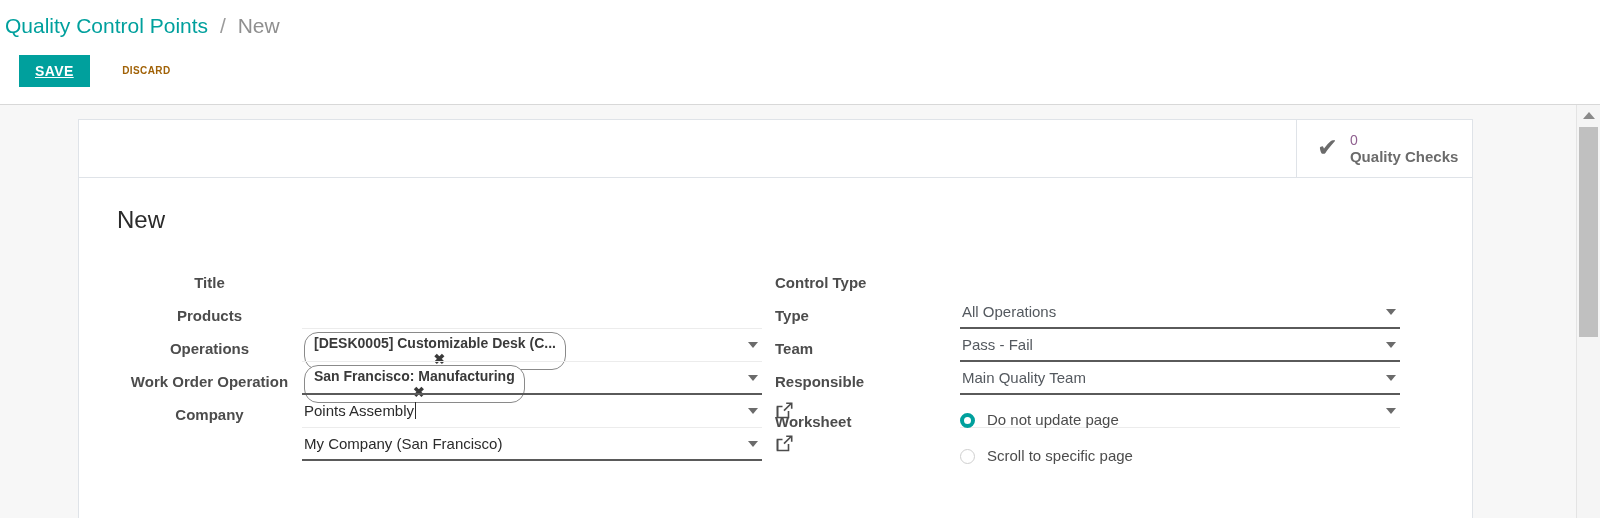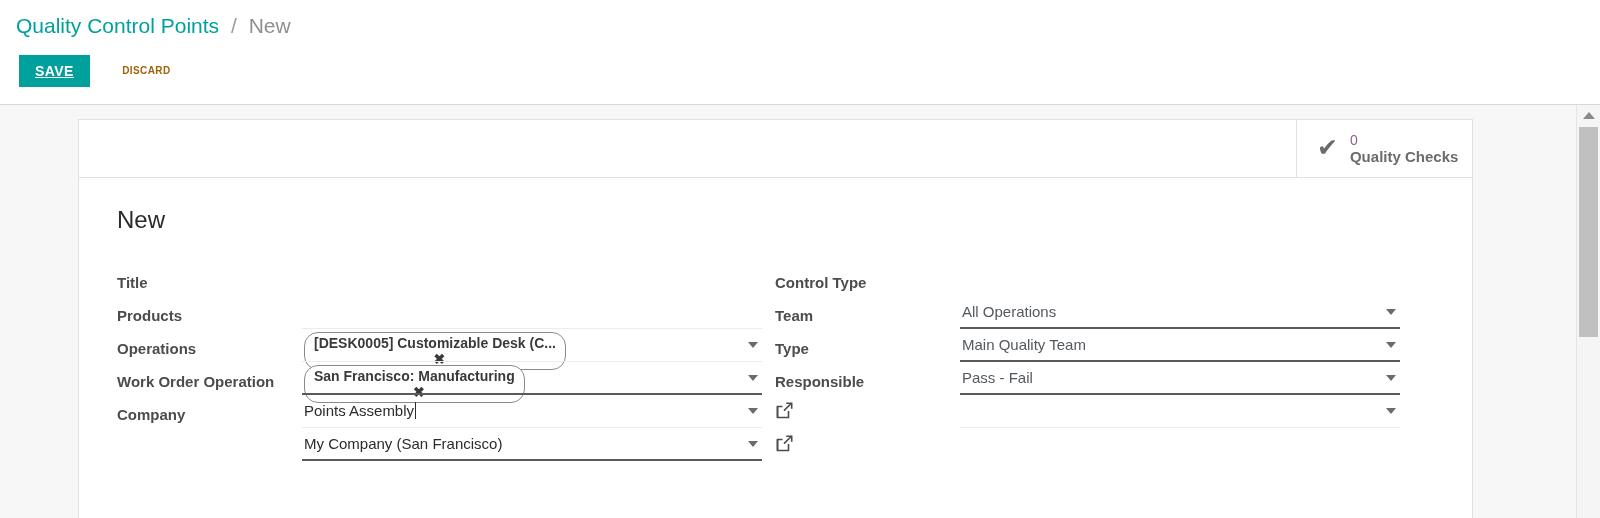--- a/index.html
+++ b/index.html
@@ -13,21 +13,21 @@
   }
 
   
   .control-panel {
     position: absolute; left: 0; top: 0;
     width: 1600px; height: 105px;
     background: #ffffff;
     border-bottom: 1px solid #d8d8d8;
   }
   .breadcrumb {
-    position: absolute; left: 16px; top: 11px;
+    position: absolute; left: 5px; top: 11px;
     font-size: 21px; line-height: 30px;
     white-space: nowrap;
   }
   .bc-link { color: #00a09d; }
   .bc-sep  { color: #9b9b9b; margin: 0 6px; }
   .bc-active { color: #8f8f8f; }
 
   .btn-row { position: absolute; left: 19px; top: 55px; height: 32px; }
   .btn-save {
     display: inline-block; vertical-align: middle;
@@ -88,21 +88,21 @@
 
   
   .sheet-body { position: relative; padding: 28px 38px 0 38px; }
   .record-title {
     font-size: 24px; color: #2b2b2b; font-weight: normal;
     margin: 0 0 36px 0; line-height: 28px;
   }
 
   .columns { position: relative; }
   .col { position: absolute; top: 0; }
-  .col-left  { left: 0;   width: 645px; }
+  .col-left  { left: 0;   width: 645px; text-align: center; }
   .col-right { left: 658px; width: 625px; }
 
   .field-row {
     position: relative;
     height: 33px;
     display: flex; align-items: flex-start;
   }
   .field-label {
     font-size: 15px; color: #4c4c4c; font-weight: bold;
     line-height: 26px; white-space: nowrap;
@@ -329,46 +329,62 @@
           <div class="field-row">
             <div class="field-label">Control Type</div>
             <div class="field-control">
               <span class="field-value">All Operations</span>
               <span class="caret"></span>
               <span class="field-underline strong"></span>
             </div>
           </div>
 
           <div class="field-row">
+            <div class="field-label">Type</div>
+            <div class="field-control">
+              <span class="field-value">Pass - Fail</span>
+              <span class="caret"></span>
+              <span class="field-underline strong"></span>
+            </div>
+          </div>
+
+          <div class="field-row">
             <div class="field-label">Team</div>
             <div class="field-control">
               <span class="field-value">Main Quality Team</span>
               <span class="caret"></span>
               <span class="field-underline strong"></span>
             </div>
           </div>
 
           <div class="field-row">
-            <div class="field-label">Type</div>
-            <div class="field-control">
-              <span class="field-value">Pass - Fail</span>
-              <span class="caret"></span>
-              <span class="field-underline strong"></span>
-            </div>
-          </div>
-
-          <div class="field-row">
             <div class="field-label">Responsible</div>
             <div class="field-control">
               <span class="field-value"></span>
               <span class="caret"></span>
               <span class="field-underline"></span>
             </div>
           </div>
 
+          <div class="field-row" style="height:auto; align-items:flex-start;">
+            <div class="field-label" style="padding-top:7px;">Worksheet</div>
+            <div style="flex:1 1 auto;">
+
+              <div class="radio-row">
+                <span class="radio on"></span>
+                <span class="radio-label">Do not update page</span>
+              </div>
+
+              <div class="radio-row">
+                <span class="radio off"></span>
+                <span class="radio-label">Scroll to specific page</span>
+              </div>
+
+            </div>
+          </div>
 
         </div>
 
       </div>
     </div>
   </div>
 </div>
 
 <div class="scrollbar">
   <div class="sb-arrow-up">

